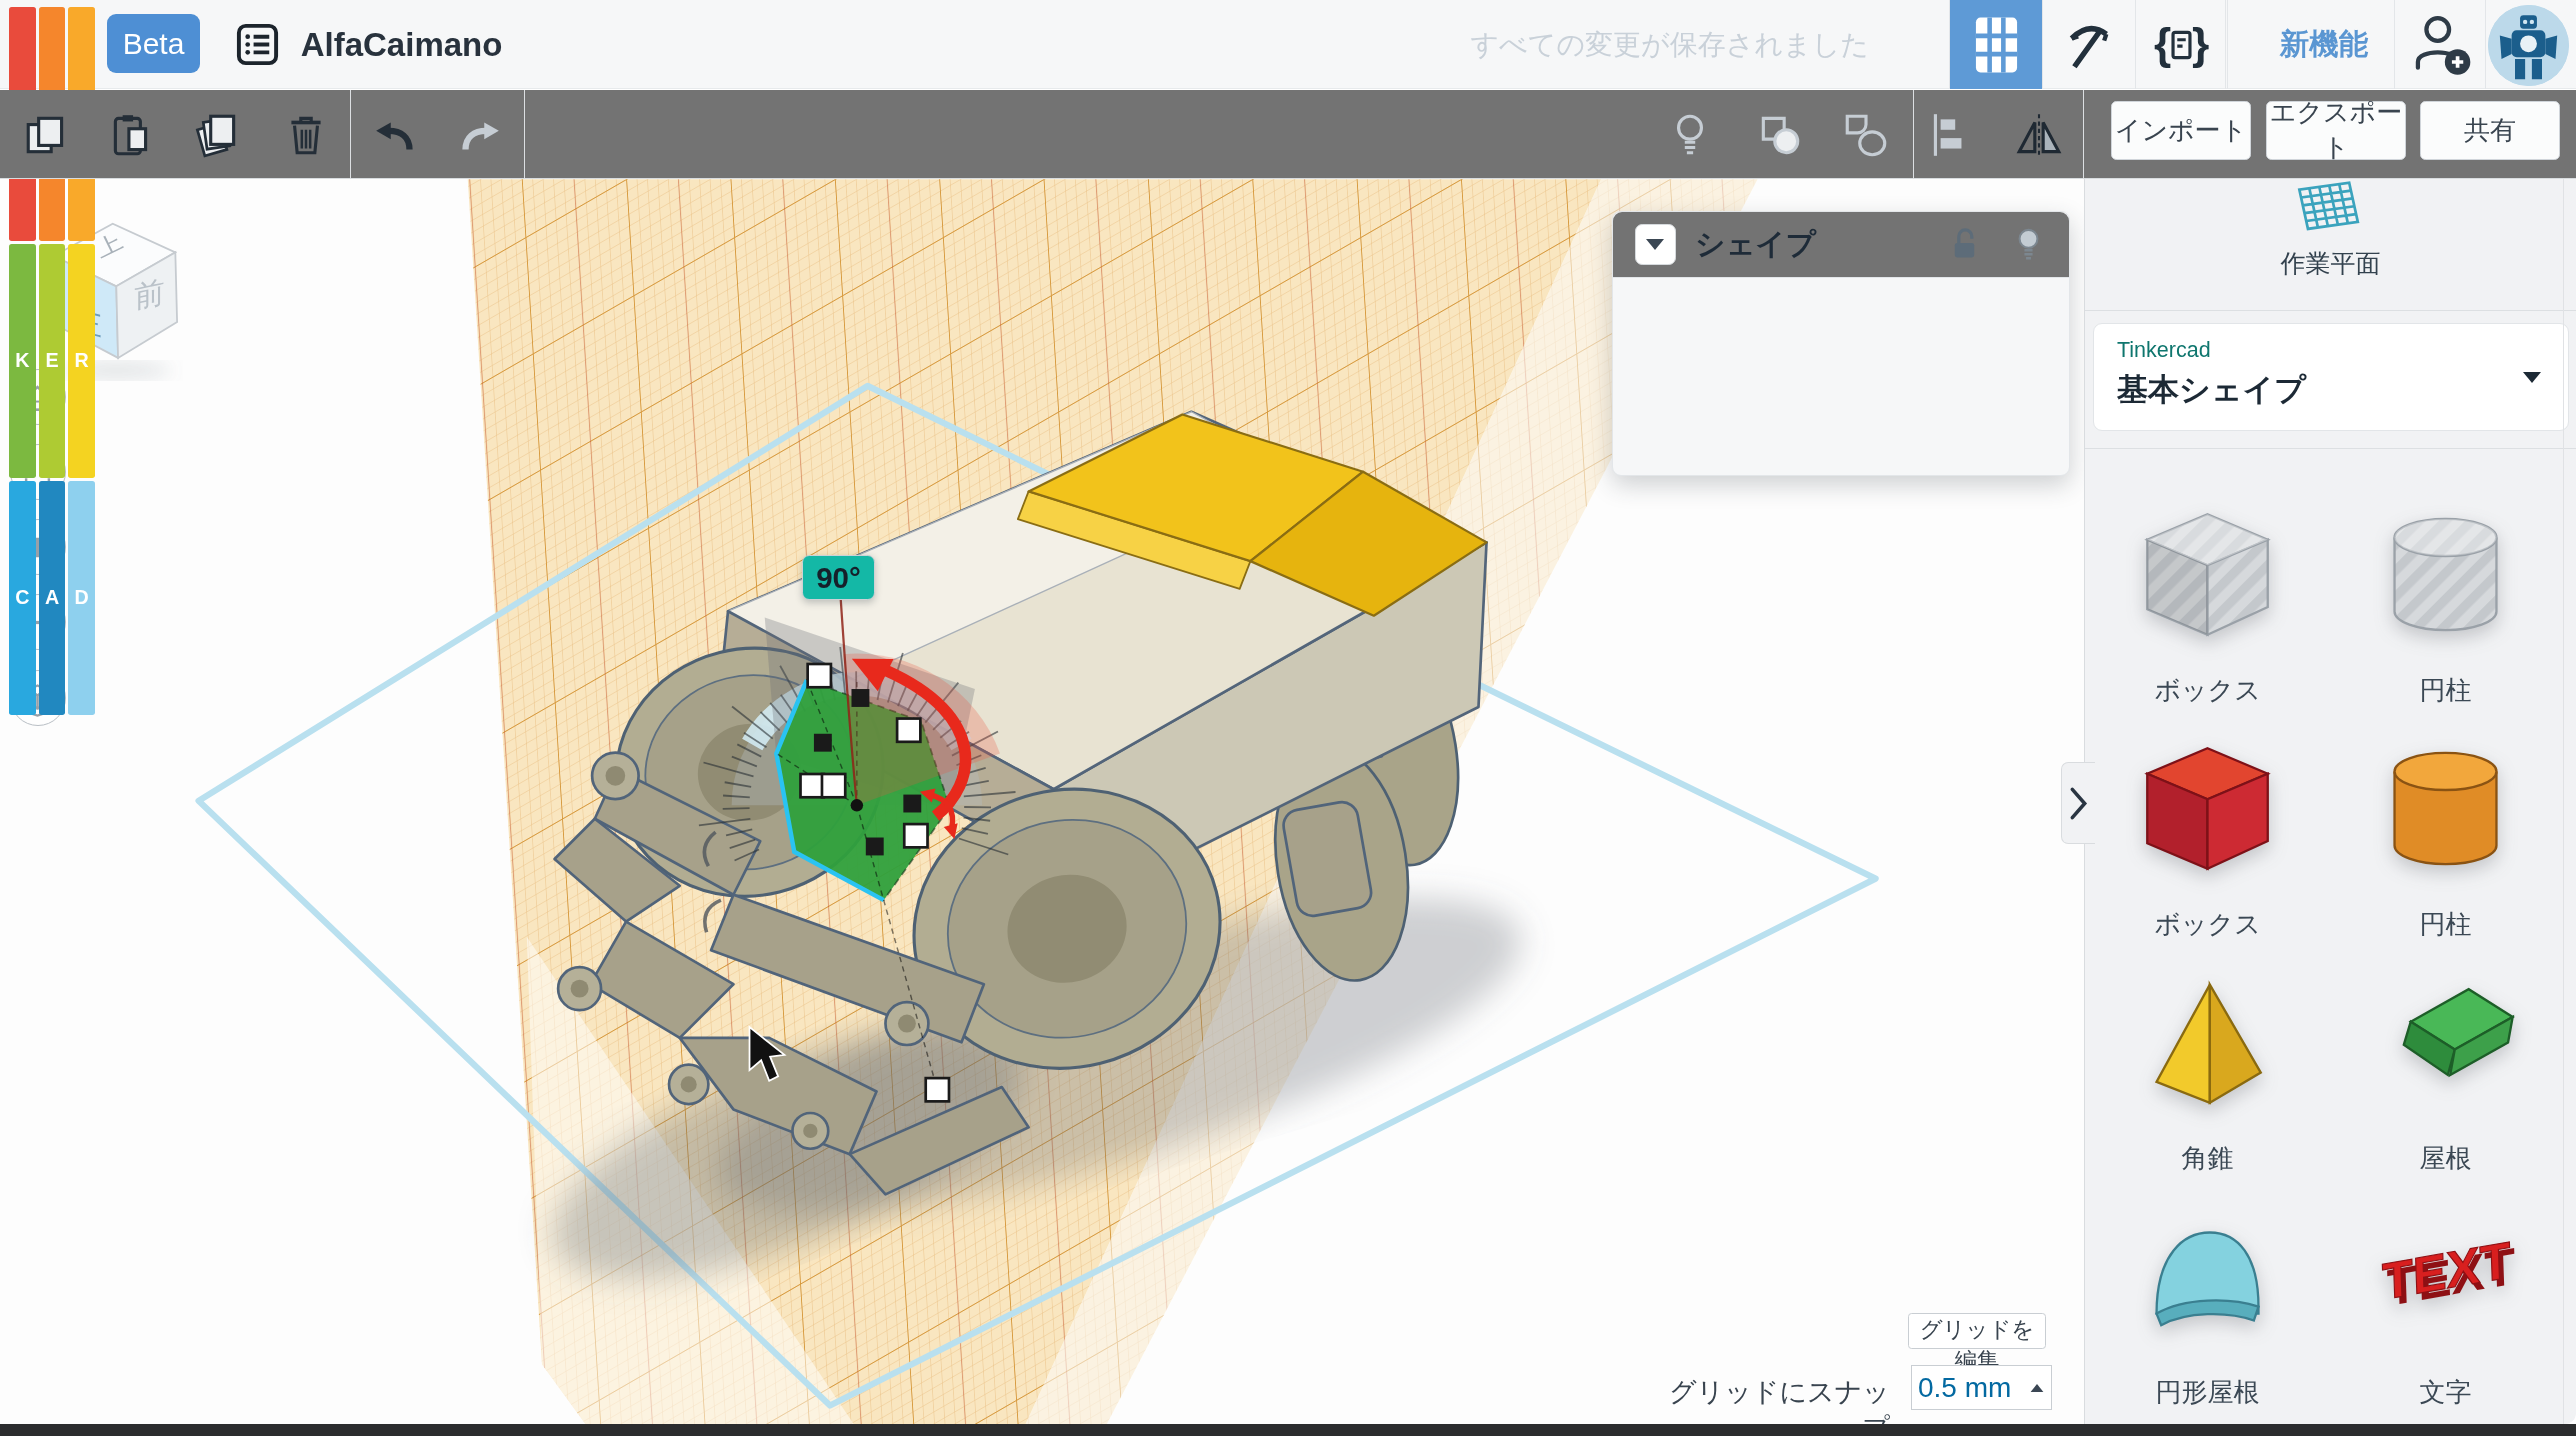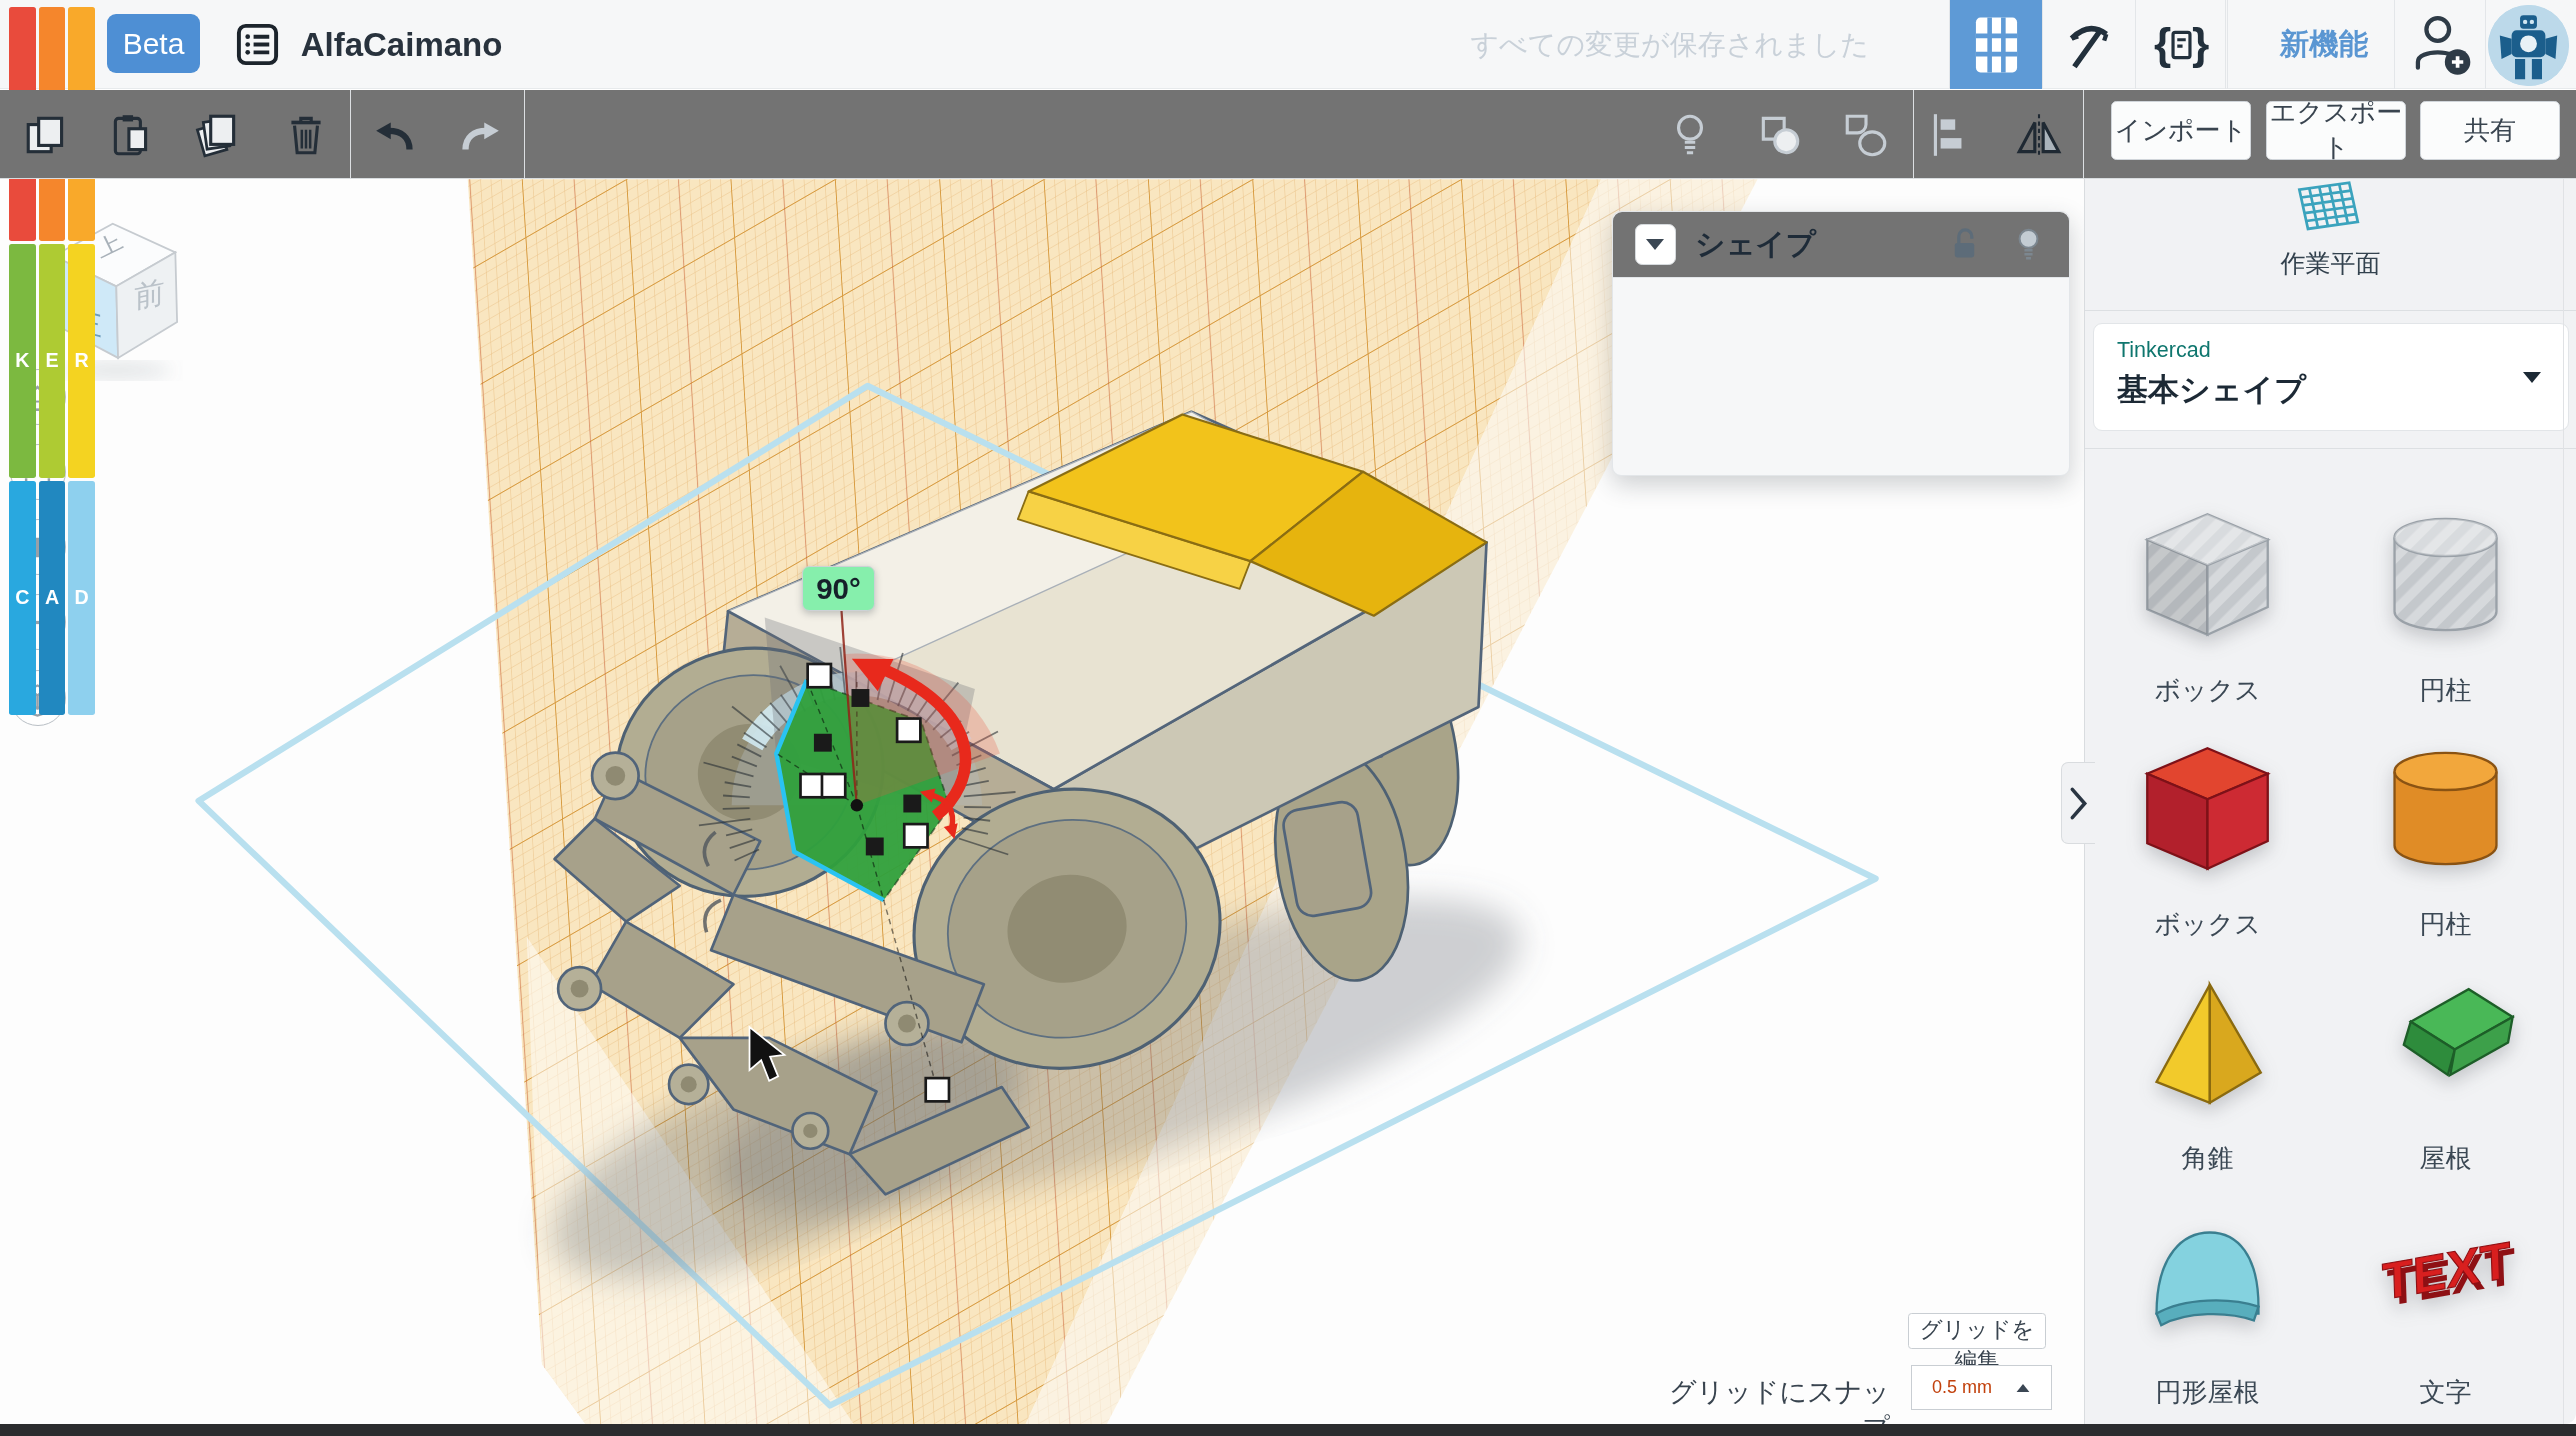--- a/index.html
+++ b/index.html
@@ -51,23 +51,23 @@
   #scene { position:absolute; left:0; top:0; }
 
   .viewcube { position:absolute; left:34px; top:25px; width:161px; height:179px; cursor:pointer; }
   .navcol { position:absolute; left:9.8px; top:190px; width:57px; }
   .navbtn { position:absolute; left:0; width:56px; height:56px; border-radius:50%;
     border:1.8px solid #b9bfc5; background:rgba(255,255,255,.6); display:flex;
     align-items:center; justify-content:center; cursor:pointer; }
   .navbtn svg { width:39px; height:39px; }
 
   .angle-label { position:absolute; left:802px; top:376px; width:73px; height:45px;
-    background:#86efac; border:0.9px solid #cdd2d6; border-radius:7.2px;
+    background:#14b8a6; border:0.9px solid #cdd2d6; border-radius:7.2px;
     box-shadow:0 2.7px 7.2px rgba(40,50,60,.25); display:flex; align-items:center; justify-content:center;
-    font-size:29.5px; font-weight:bold; color:#16202a; z-index:5;margin-top:11px; }
+    font-size:29.5px; font-weight:bold; color:#16202a; z-index:5; }
 
   
   .shape-panel { position:absolute; left:1612px; top:32px; width:458px; height:265px;
     border-radius:9px; box-shadow:0 9px 25px rgba(40,50,60,.22); z-index:10;
     background:#f6f7f8; border:0.9px solid #e3e6e9; }
   .sp-head { height:66px; background:#737373; border-bottom:0.9px solid #e3e6e9;
     border-radius:9px 9px 0 0; display:flex; align-items:center; padding:0 21.5px; }
   .sp-caretbtn { width:41px; height:41px; border:0.9px solid #d6dadd; border-radius:7.2px; background:#fff;
     display:flex; align-items:center; justify-content:center; cursor:pointer; }
   .caret-down { width:0; height:0; border-left:9px solid transparent; border-right:9px solid transparent;
@@ -85,21 +85,21 @@
   .sp-opt .lbl { margin-top:19.7px; font-size:26px; color:#33424e; }
 
   
   .grid-edit { position:absolute; left:1908px; top:1134px; width:138px; height:36px;
     background:#fff; border:0.9px solid #c9ced3; border-radius:3.6px; font-size:22.4px; color:#39444f;
     font-family:inherit; cursor:pointer; }
   .snap-label { position:absolute; left:1664px; top:1195px; width:226px; text-align:right;
     font-size:27px; color:#39444f; }
   .snap-select { position:absolute; left:1911px; top:1186px; width:141px; height:45px;
     background:#fff; border:0.9px solid #c9ced3; display:flex; align-items:center;
-    padding:0 20px; font-size:18px; color:#c2410c; cursor:pointer; }
+    padding:0 6px; font-size:28px; color:#0369a1; cursor:pointer; }
   .snap-select .caret-up { margin-left:auto; transform:scale(.8); }
 
   
   .sidebar { position:absolute; left:2084px; top:179px; width:492px; height:1245px;
     background:#f1f2f4; border-left:0.9px solid #d9dcdf; border-radius:0 0 10.7px 0; z-index:20; }
   .sb-tools { position:absolute; left:0; top:0; width:100%; height:131px; display:flex; }
   .sb-tool { flex:1; display:flex; flex-direction:column; align-items:center; 
     gap:10.7px; cursor:pointer; }
   .sb-tool svg { width:73px; height:57px; }
   .sb-tool .lbl { font-size:25px; color:#33424e; }

